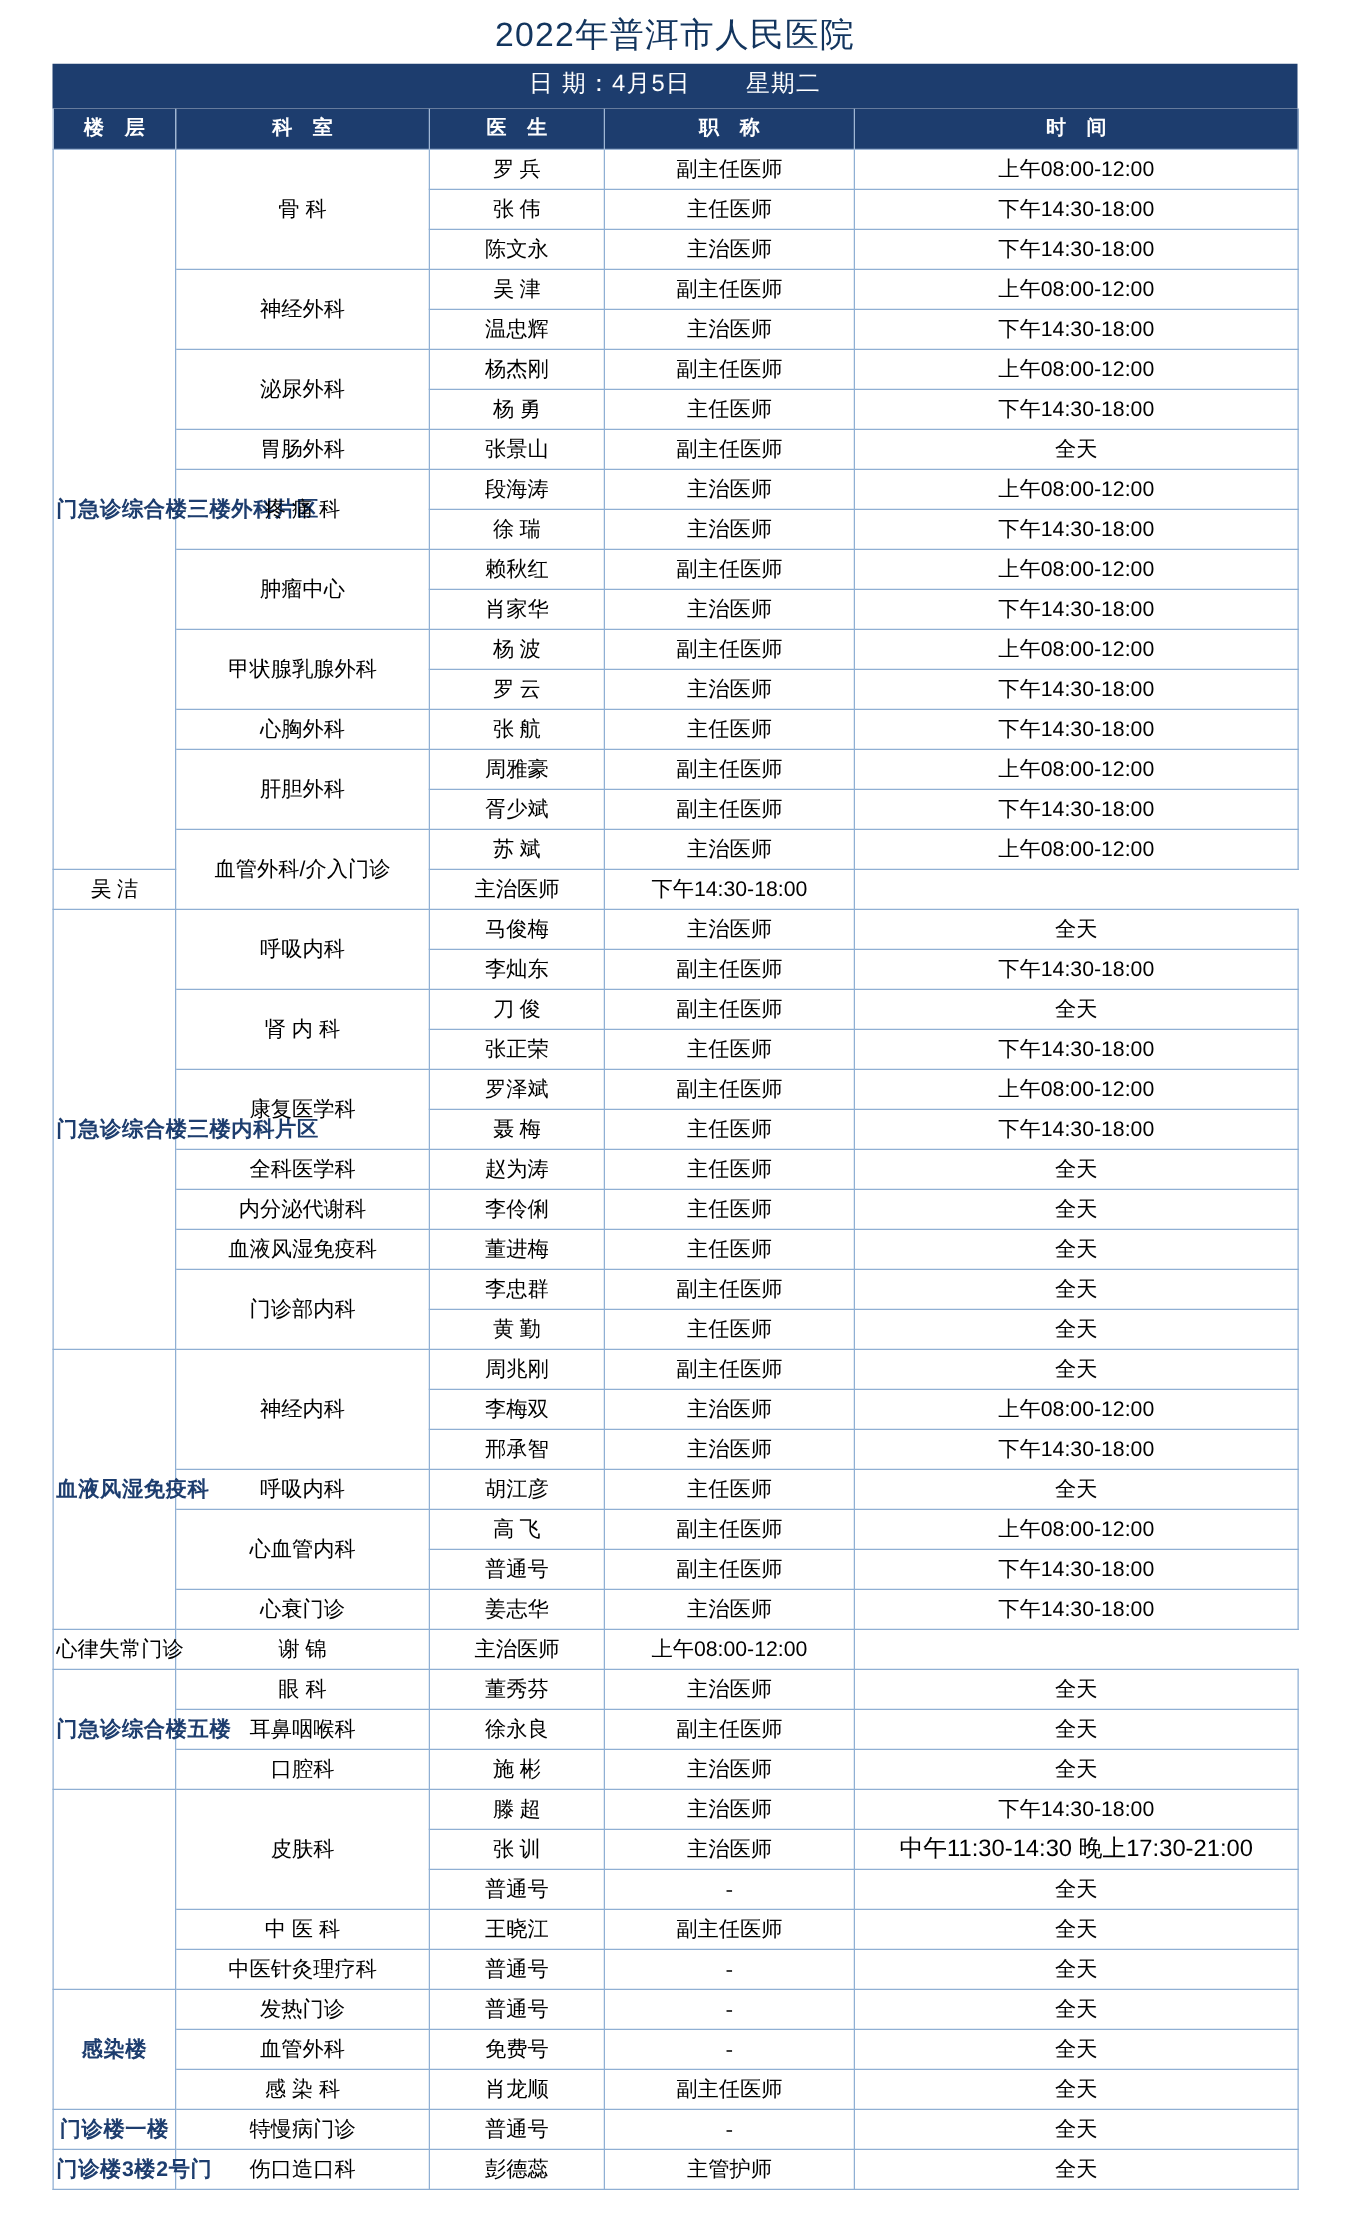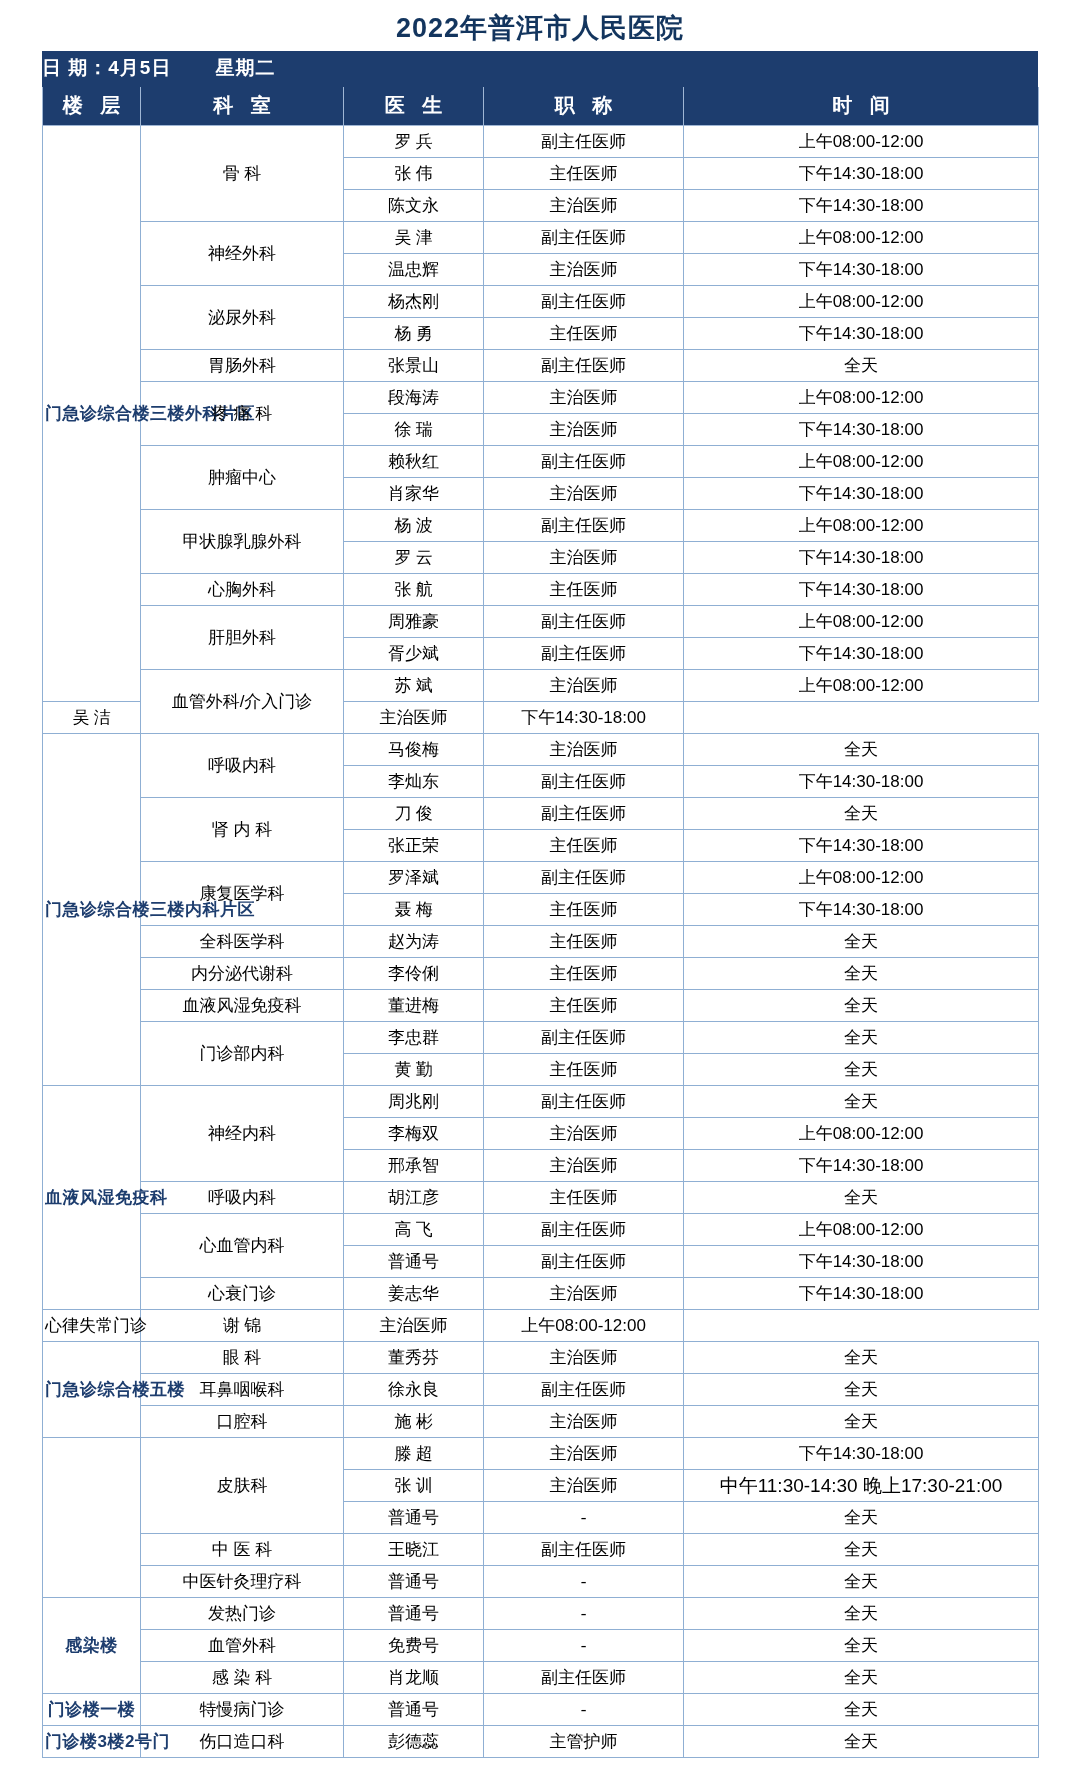--- a/index.html
+++ b/index.html
@@ -17,32 +17,33 @@
   }
 
   
   .title-block{
     text-align:center;
     padding:10px 0 4px 0;
     background:#fff;
   }
   .title-line{
     font-size:27px;
-    font-weight:bold;
+    font-weight:normal;
     color:#13355e;
     letter-spacing:1px;
     line-height:1.38;
   }
 
   
   .date-bar{
     background:#1d3d6e;
     color:#ffffff;
+    text-align:center;
     font-size:19px;
-    font-weight:bold;
+    font-weight:normal;
     letter-spacing:1px;
     padding:6px 0 7px 0;
     line-height:1.2;
   }
   .date-bar .gap{display:inline-block;width:44px;}
 
   
   table.sched{
     border-collapse:collapse;
     width:100%;
@@ -51,21 +52,21 @@
   }
   table.sched col.c-floor{width:98px;}
   table.sched col.c-dept{width:203px;}
   table.sched col.c-doc{width:140px;}
   table.sched col.c-title{width:200px;}
   table.sched col.c-time{width:355px;}
 
   table.sched th{
     background:#1d3d6e;
     color:#fff;
-    font-size:20px;
+    font-size:16px;
     font-weight:bold;
     letter-spacing:6px;
     text-indent:6px;
     padding:5px 0 6px 0;
     border:1px solid #9fb6d4;
     border-top:none;
   }
   table.sched td{
     border:1px solid #8fafd3;
     font-size:17px;

